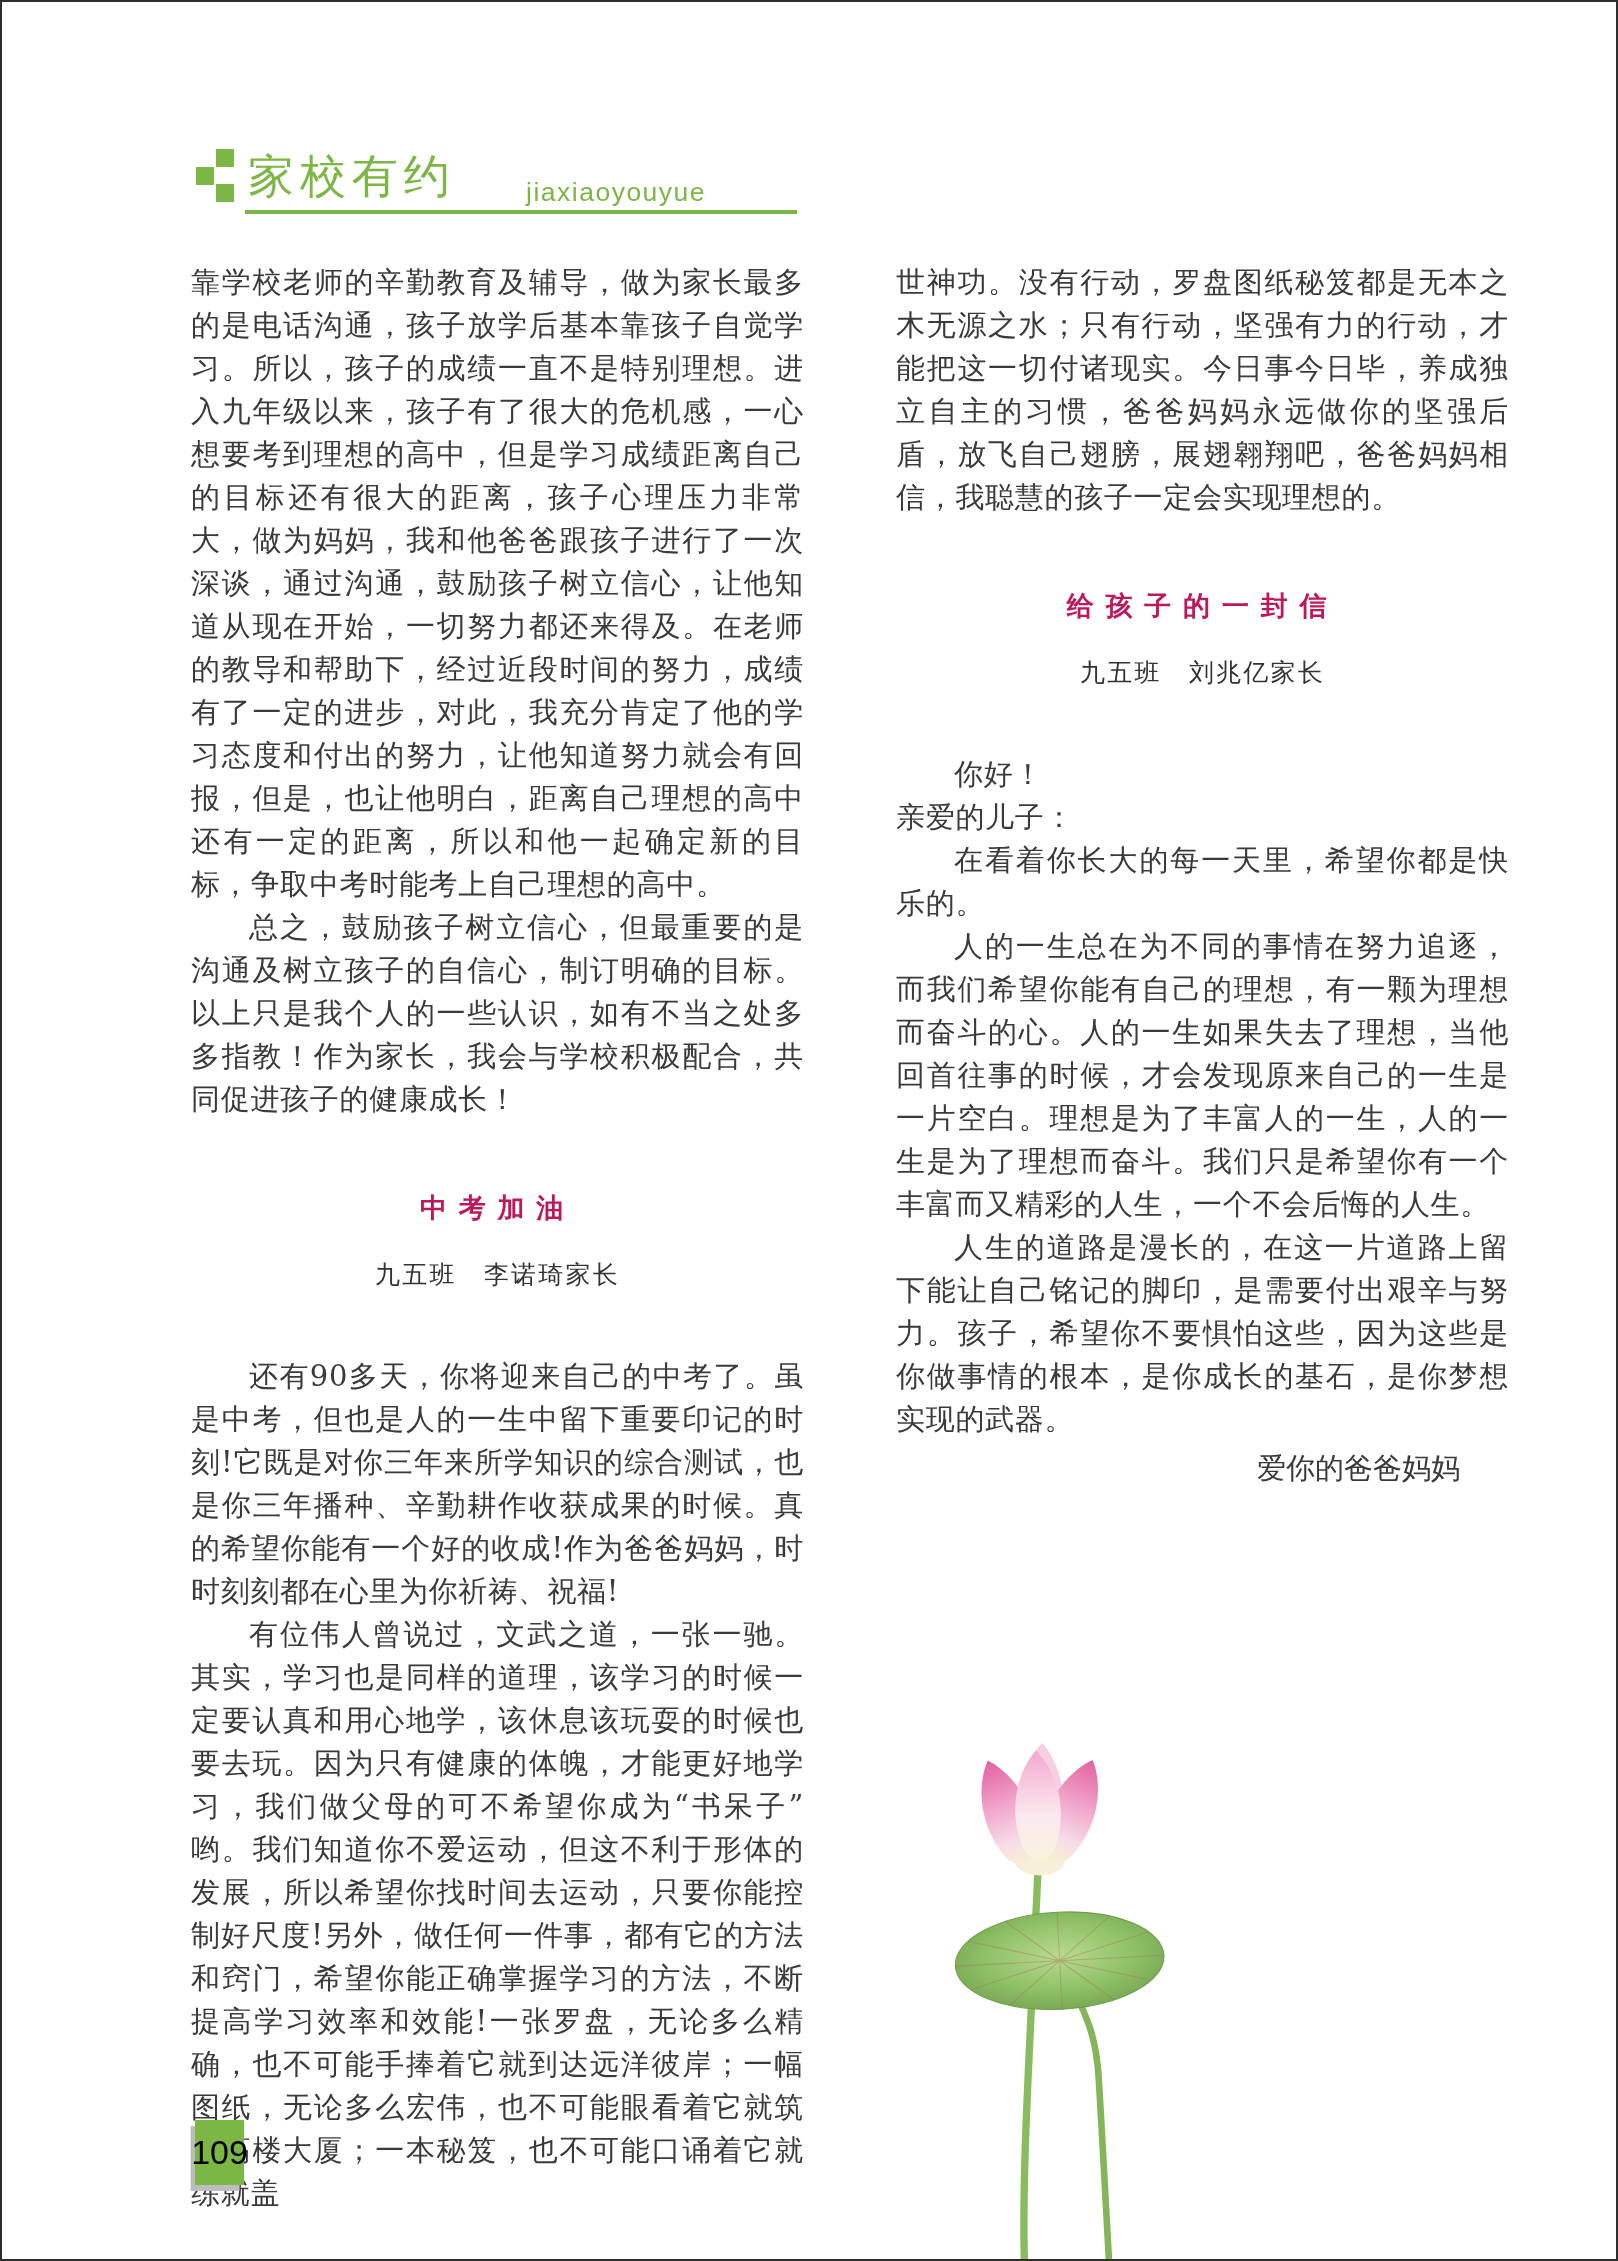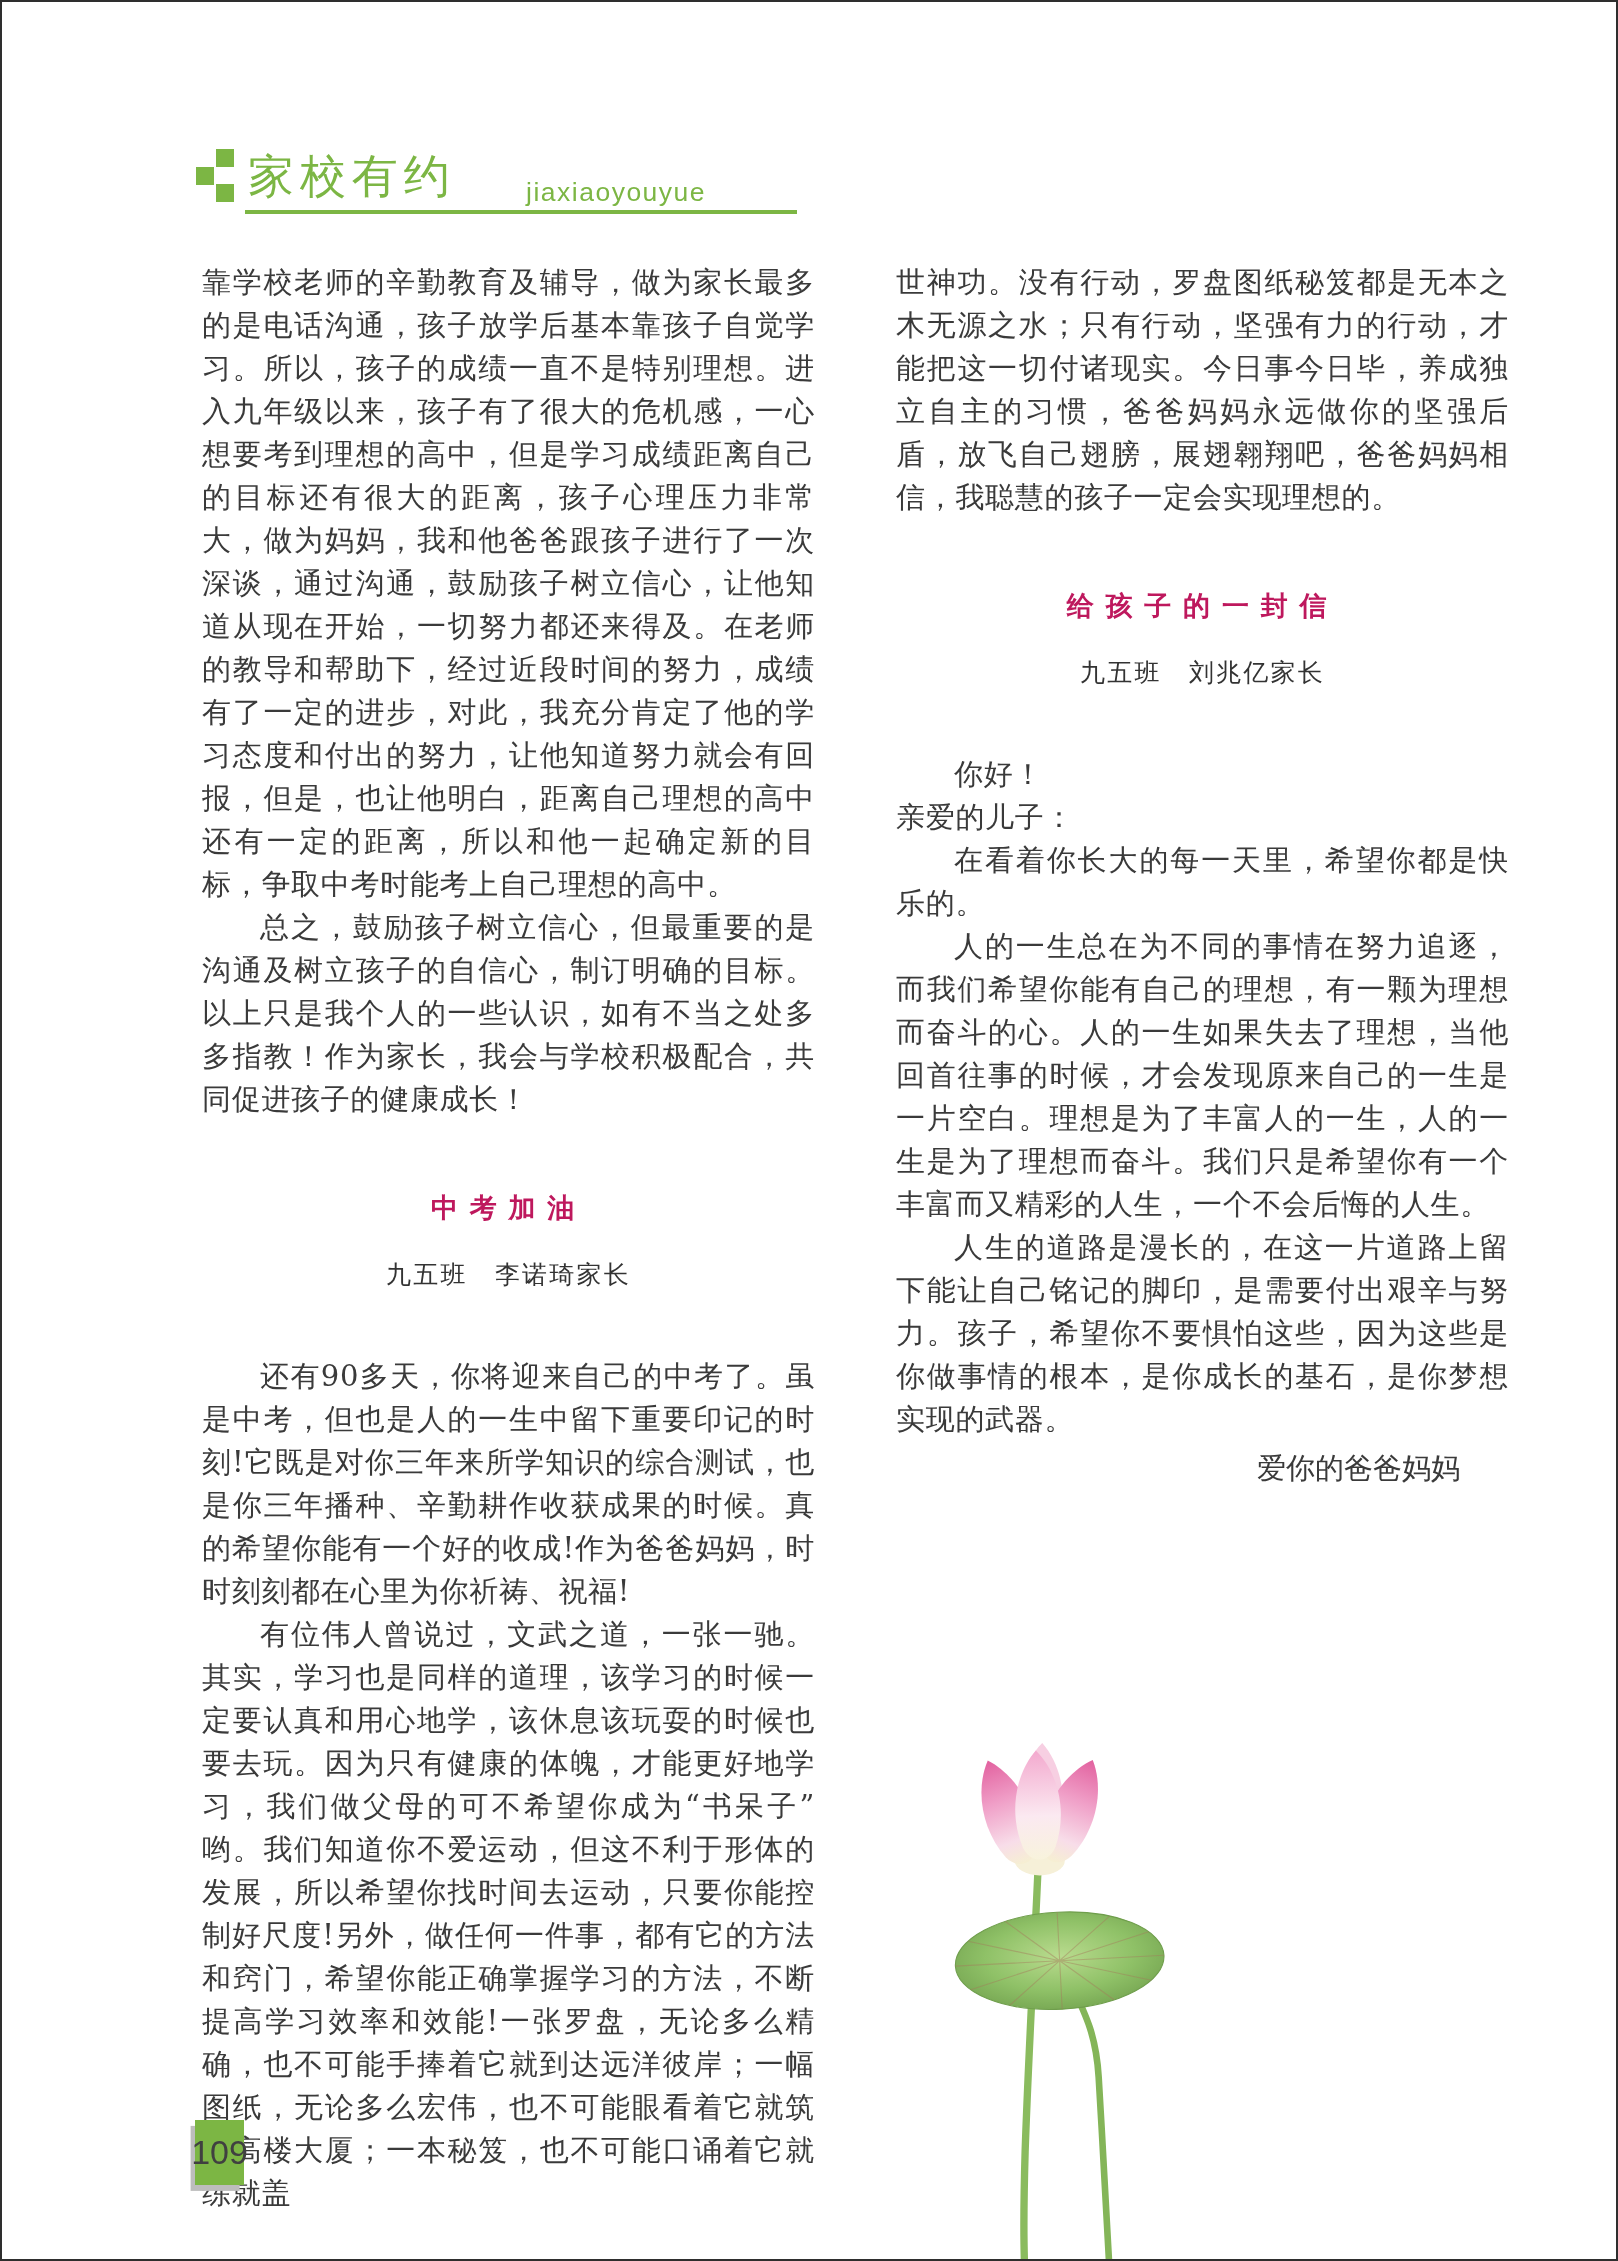--- a/index.html
+++ b/index.html
@@ -27,21 +27,21 @@
   }
   .logo-pinyin{
     position:absolute;left:524px;top:175px;
     font-family:"Liberation Sans","DejaVu Sans",sans-serif;
     font-size:26.5px;letter-spacing:1.5px;color:var(--green);
     white-space:nowrap;
   }
   .header-rule{position:absolute;left:243px;top:208px;width:552px;height:4.4px;background:var(--green);}
   
   .col{position:absolute;top:259px;width:613px;}
-  .col-left{left:200px;}
+  .col-left{left:189px;}
   .col-right{left:894px;}
   p.body{
     margin:0;
     font-size:29px;line-height:43px;
     letter-spacing:0.7px;
     text-align:justify;
   }
   .indent{text-indent:2em;}
   .section-title{
     margin:63px 0 29px 0;
@@ -59,21 +59,21 @@
     letter-spacing:2.2px;
     color:#333333;
   }
   .signature{margin-top:6px;text-align:right;padding-right:49px;font-size:29px;line-height:43px;}
   .letter-date{text-align:right;padding-right:109px;font-size:29px;line-height:43px;}
   
   .page-number{
     position:absolute;left:193px;top:2118px;
     width:49px;height:65px;
     background:var(--green);
-    color:#404040;
+    color:#000000;
     font-family:"Liberation Sans","DejaVu Sans",sans-serif;
     font-size:34px;
     display:flex;align-items:center;justify-content:center;
     box-shadow:-4.4px 5.9px 0 #bdbdbd;
   }
   
   .lotus{position:absolute;left:929px;top:1716px;width:250px;height:542px;}
 </style>
 </head>
 <body>

